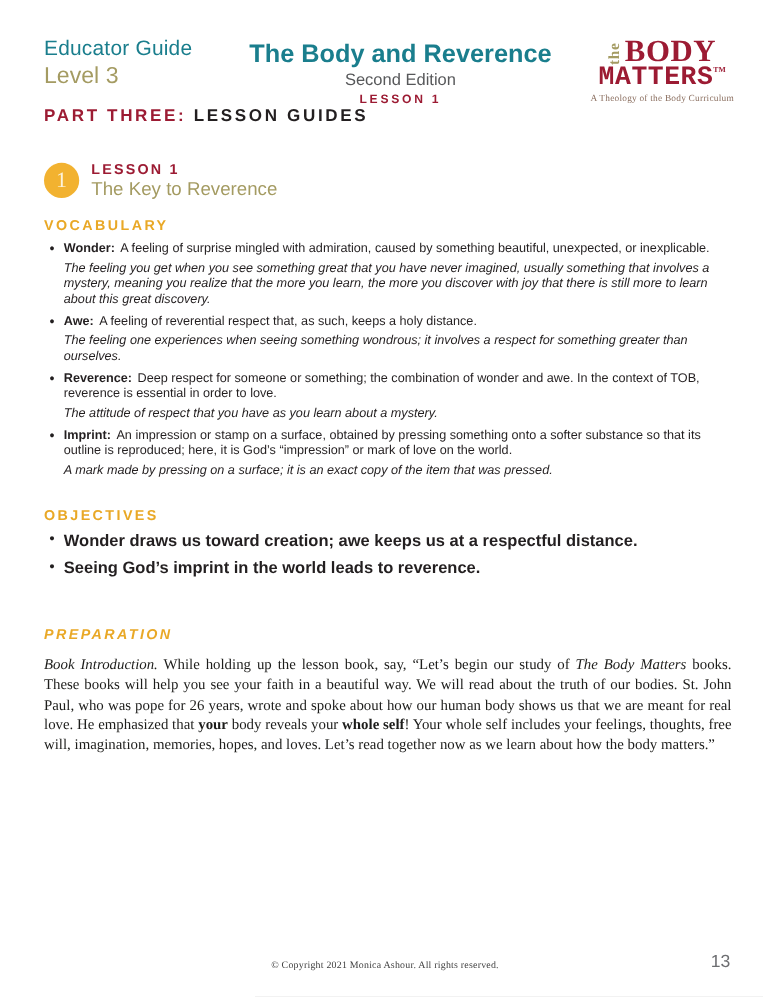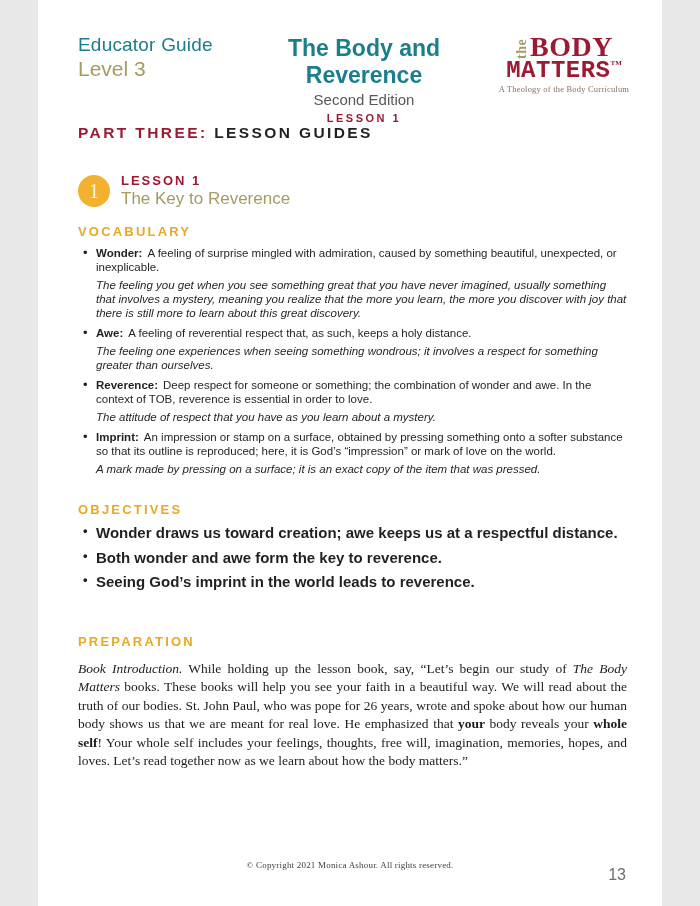--- a/index.html
+++ b/index.html
@@ -1,18 +1,18 @@
 <!DOCTYPE html>
 <html><head>
 <meta charset="utf-8">
 <style>
   * { margin:0; padding:0; box-sizing:border-box; }
   html,body { background:#e8e8e8; }
   .page {
-    width:624px; height:906px; position:relative; background:#ffffff;
+    width:700px; height:906px; position:relative; background:#ffffff;
     font-family:"Liberation Sans", sans-serif; color:#231f20;
     margin:0 auto; overflow:hidden;
   }
   
   .header { display:flex; justify-content:space-between; align-items:flex-start;
             padding:34px 24px 0 40px; }
   .hdr-left { width:160px; }
   .edu-guide { font-size:19px; color:#1a7e8d; letter-spacing:0.2px; }
   .level     { font-size:21px; color:#a49b62; margin-top:1px; }
   .hdr-center { text-align:center; flex:1; margin-top:1px; }
@@ -39,36 +39,36 @@
   .lesson-head { display:flex; align-items:center; margin-top:31px; }
   .lesson-badge { width:32px; height:32px; border-radius:50%; background:#f2b230;
                   color:#fdf3da; font-family:"Liberation Serif", serif; font-size:20px;
                   display:flex; align-items:center; justify-content:center; flex:0 0 32px; }
   .lesson-head-text { margin-left:11px; }
   .lesson-label { font-size:13px; font-weight:bold; color:#9c1b33; letter-spacing:2px; }
   .lesson-title { font-size:17px; color:#a49b62; margin-top:1px; }
   .section-heading { font-size:13px; font-weight:bold; color:#e9a826; letter-spacing:2.2px; }
   .sh-vocab { margin-top:15px; }
   .sh-obj   { margin-top:26px; }
-  .sh-prep  { margin-top:43px; }
+  .sh-prep  { margin-top:43px;font-style:italic; }
   .vlist { margin-top:7px; }
   .vdef { position:relative; padding-left:18px; font-size:11.5px; line-height:1.22; }
   .vdef::before { content:"\2022"; position:absolute; left:5px; top:-1px; font-size:13px; }
   .vterm { font-weight:bold; margin-right:5px; }
   .vkid { padding-left:18px; font-size:11.5px; line-height:1.22; font-style:italic;
           margin-top:4px; margin-bottom:6px; }
   .olist { margin-top:7px; }
   .oitem { position:relative; padding-left:18px; font-size:15px; line-height:1.22; margin-bottom:6px;font-weight:bold; }
   .oitem::before { content:"\2022"; position:absolute; left:5px; top:-1px; font-size:13px; }
   .prep-para { margin-top:11px; font-family:"Liberation Serif", serif; font-size:13.5px;
                line-height:1.36; text-align:justify; color:#1d1d1b; }
   .ital { font-style:italic; }
   .bld  { font-weight:bold; }
   
-  .footer-copy { position:absolute; left:0; right:0; bottom:36px; text-align:center;
+  .footer-copy { position:absolute; left:0; right:0; bottom:24px; text-align:center;
                  font-family:"Liberation Serif", serif; font-size:9px; color:#3f3f3f;
                  letter-spacing:0.2px; }
   .page-num { position:absolute; right:36px; bottom:22px; font-size:16px; color:#6d6e71; }
 </style>
 </head>
 <body>
 
 <div class="page">
 
   <div class="header">
@@ -136,21 +136,20 @@
           <span class="vterm">Imprint:</span><span>An impression or stamp on a surface, obtained by pressing something onto a softer substance so that its outline is reproduced; here, it is God’s “impression” or mark of love on the world.</span>
         </div>
         <div class="vkid">A mark made by pressing on a surface; it is an exact copy of the item that was pressed.</div>
       </div>
 
     </div>
 
     <div class="section-heading sh-obj">OBJECTIVES</div>
     <div class="olist">
       <div class="oitem">Wonder draws us toward creation; awe keeps us at a respectful distance.</div>
-      <div class="oitem">Both wonder and awe form the key to reverence.</div>
       <div class="oitem">Seeing God’s imprint in the world leads to reverence.</div>
     </div>
 
     <div class="section-heading sh-prep">PREPARATION</div>
     <p class="prep-para">
       <span class="ital">Book Introduction.</span><span> While holding up the lesson book, say, “Let’s begin our study of </span><span class="ital">The Body Matters</span><span> books. These books will help you see your faith in a beautiful way. We will read about the truth of our bodies. St. John Paul, who was pope for 26 years, wrote and spoke about how our human body shows us that we are meant for real love. He emphasized that </span><span class="bld">your</span><span> body reveals your </span><span class="bld">whole self</span><span>! Your whole self includes your feelings, thoughts, free will, imagination, memories, hopes, and loves. Let’s read together now as we learn about how the body matters.”</span>
     </p>
 
   </div>
 

